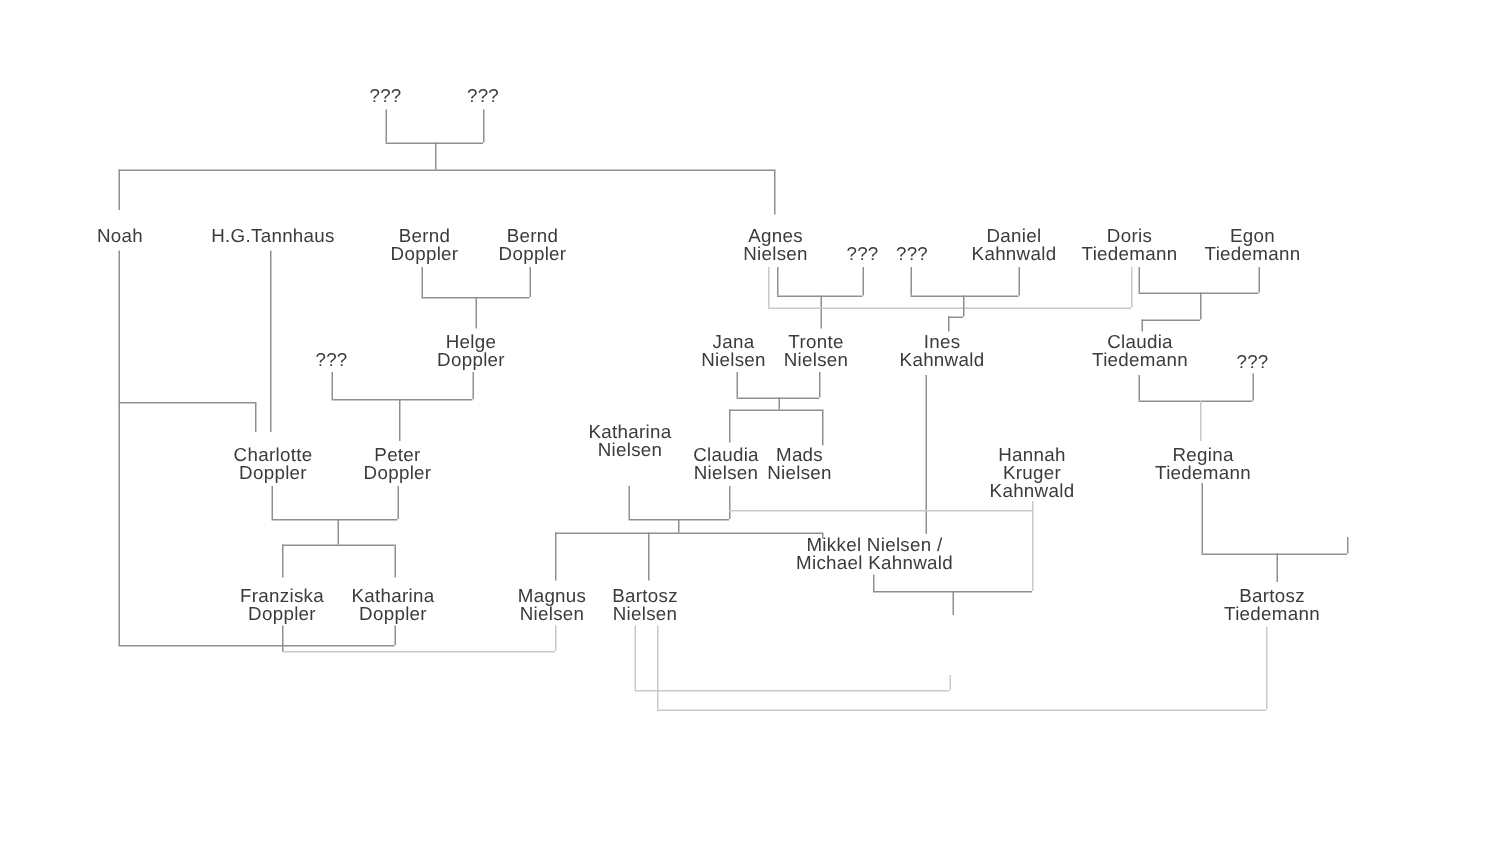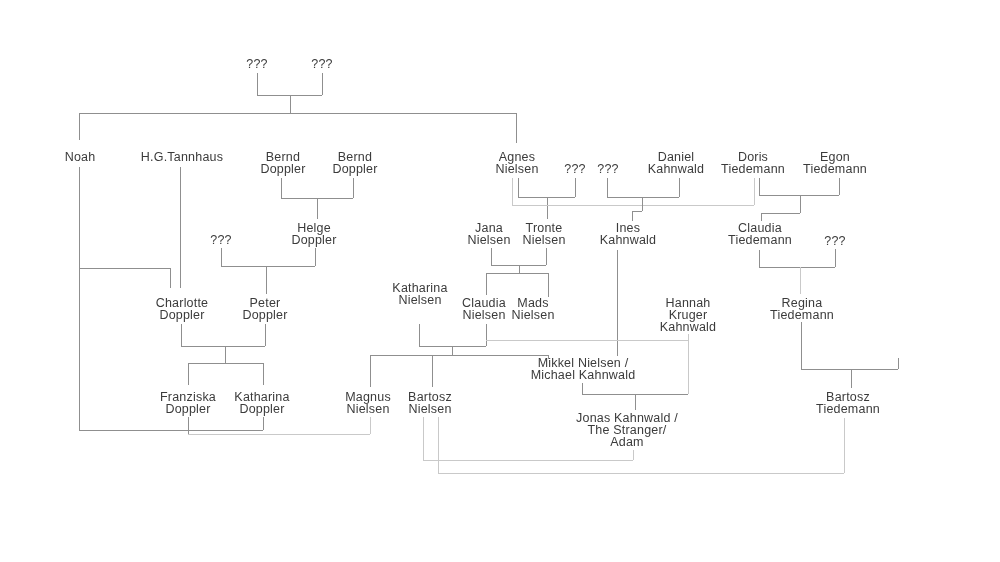--- a/index.html
+++ b/index.html
@@ -135,25 +135,20 @@
       <div>Nielsen</div>
     </div>
   <div class="node" style="left:365px;top:391px">
       <div>Bartosz</div>
       <div>Nielsen</div>
     </div>
   <div class="node" style="left:518px;top:357px">
       <div>Mikkel Nielsen /</div>
       <div>Michael Kahnwald</div>
     </div>
-  <div class="node" style="left:562px;top:412px">
-      <div>Jonas Kahnwald /</div>
-      <div>The Stranger/</div>
-      <div>Adam</div>
-    </div>
   <div class="node" style="left:783px;top:391px">
       <div>Bartosz</div>
       <div>Tiedemann</div>
     </div>
 
   <div class="ln v" style="left:257px;top:73px;height:22px"></div>
   <div class="ln v" style="left:322px;top:73px;height:22px"></div>
   <div class="ln h" style="left:257px;top:95px;width:65px"></div>
   <div class="ln v" style="left:290px;top:95px;height:18px"></div>
   <div class="ln h" style="left:79px;top:113px;width:437px"></div>

